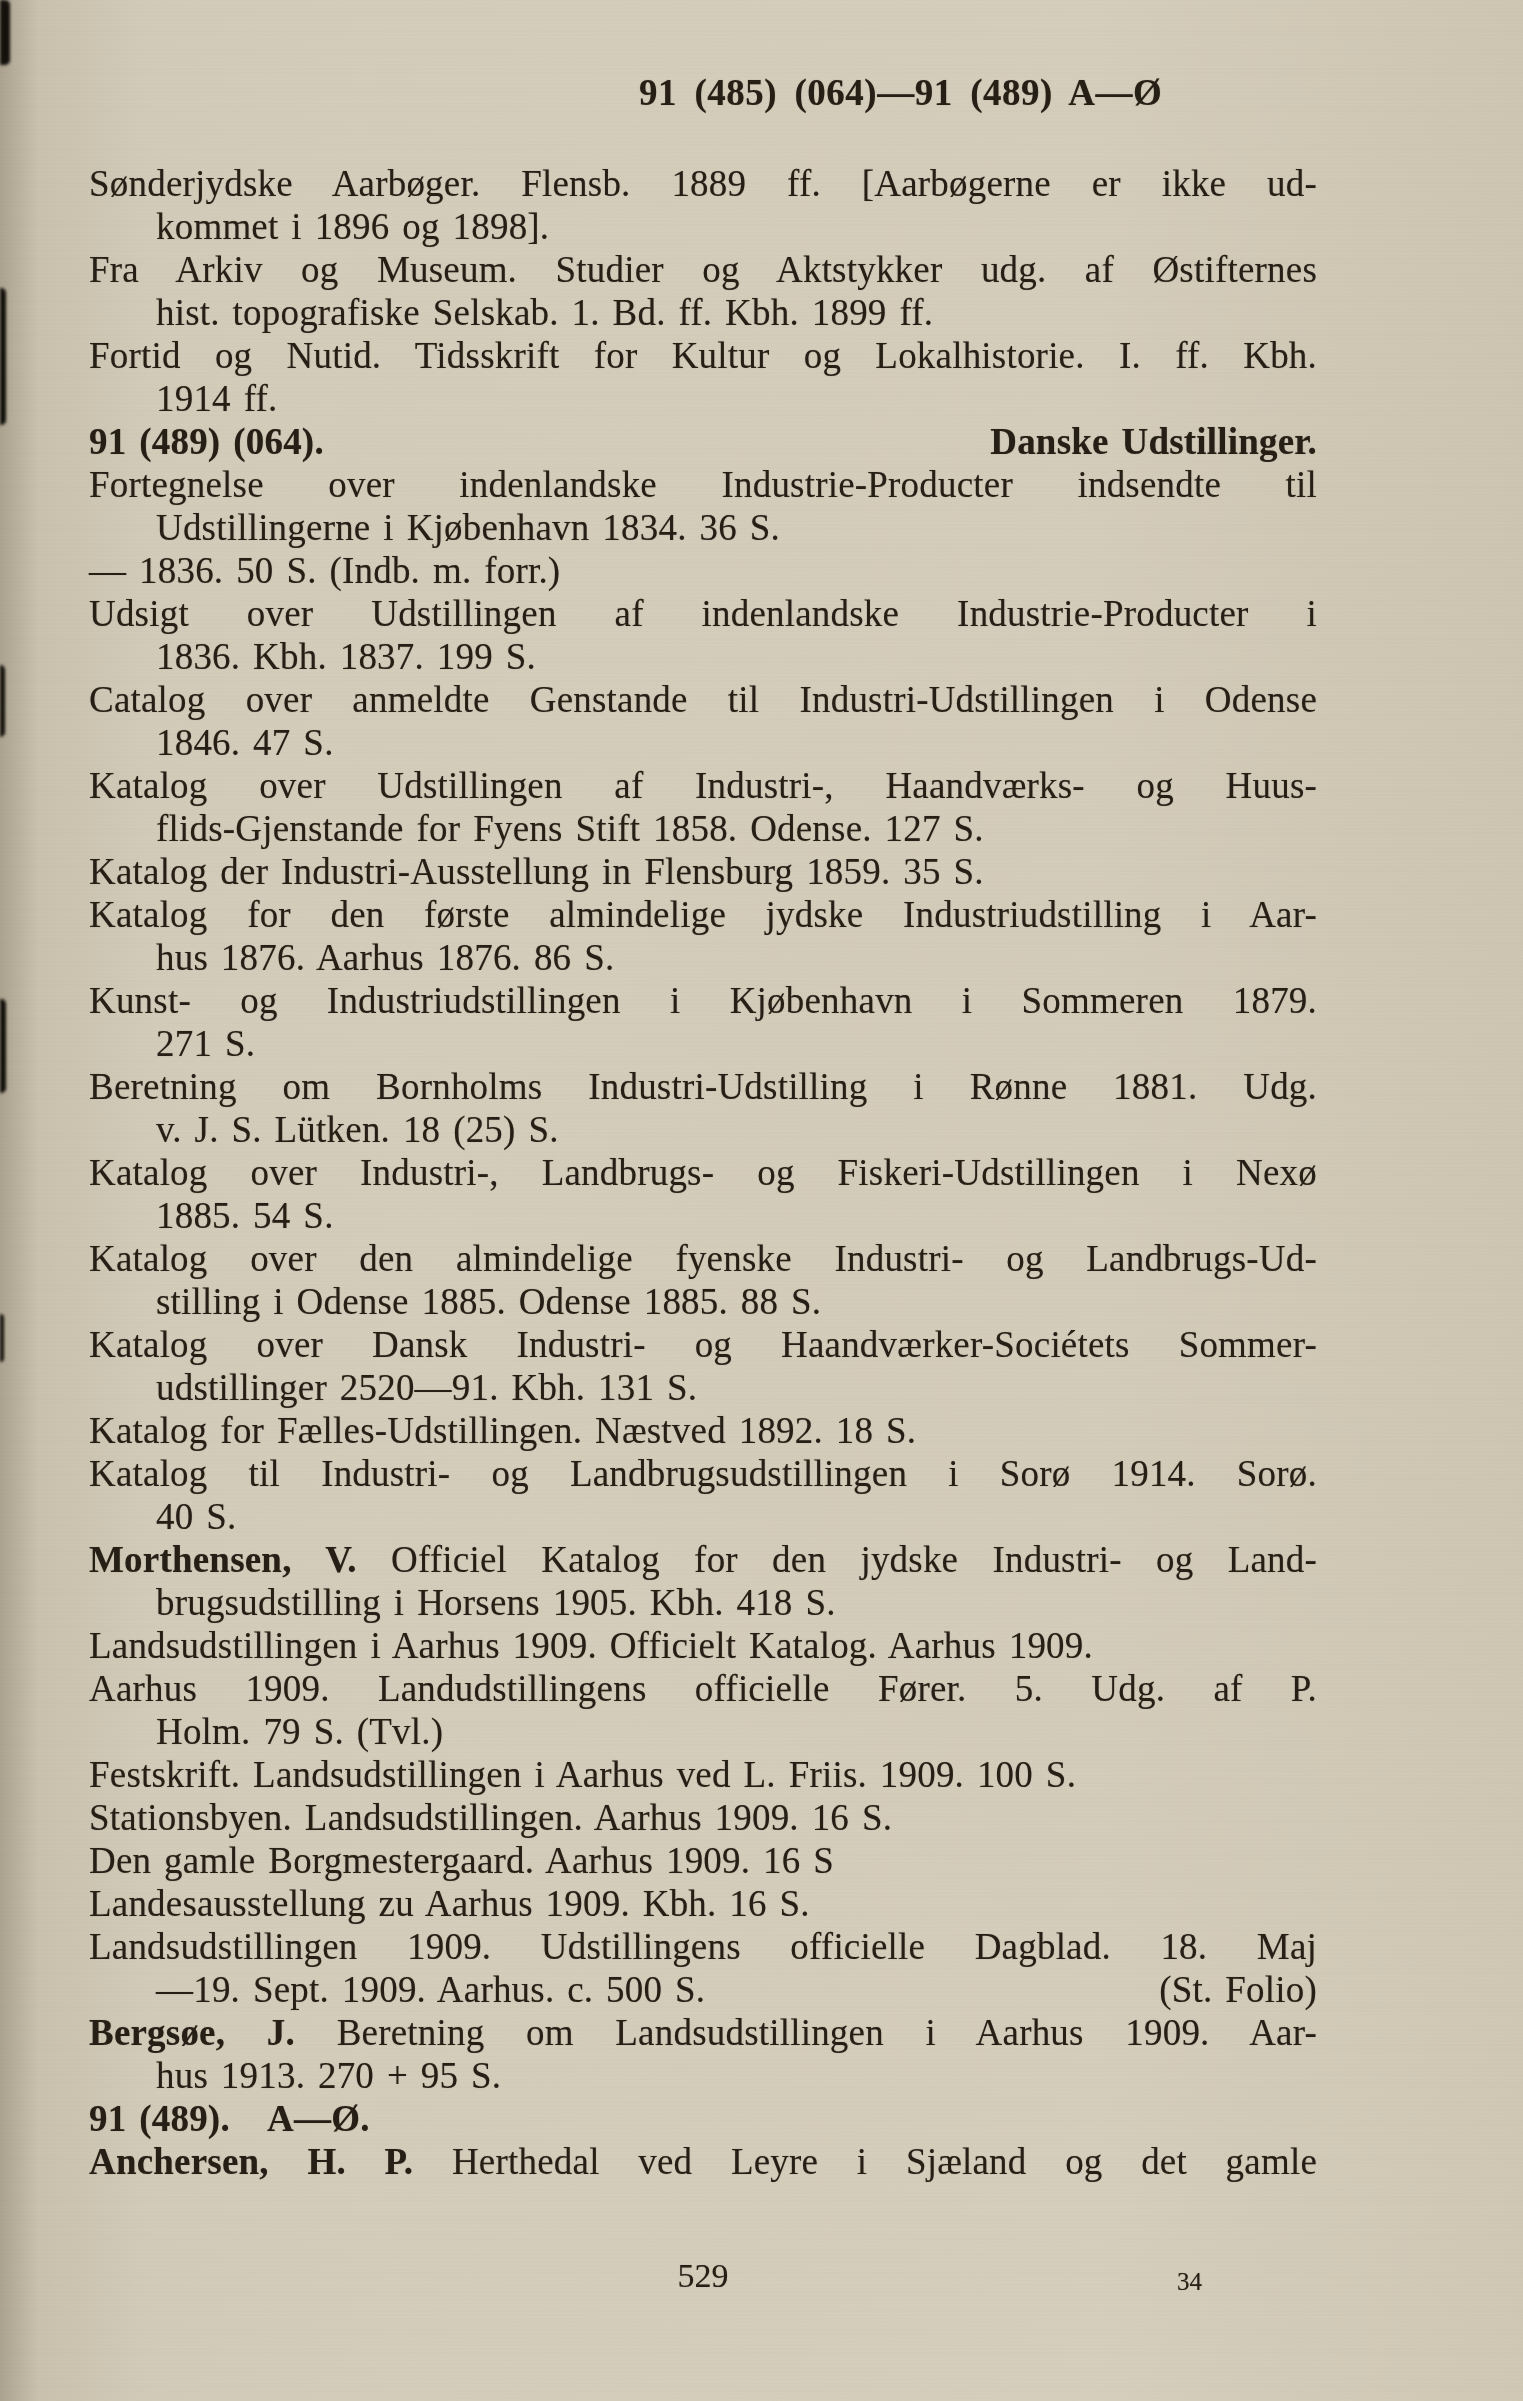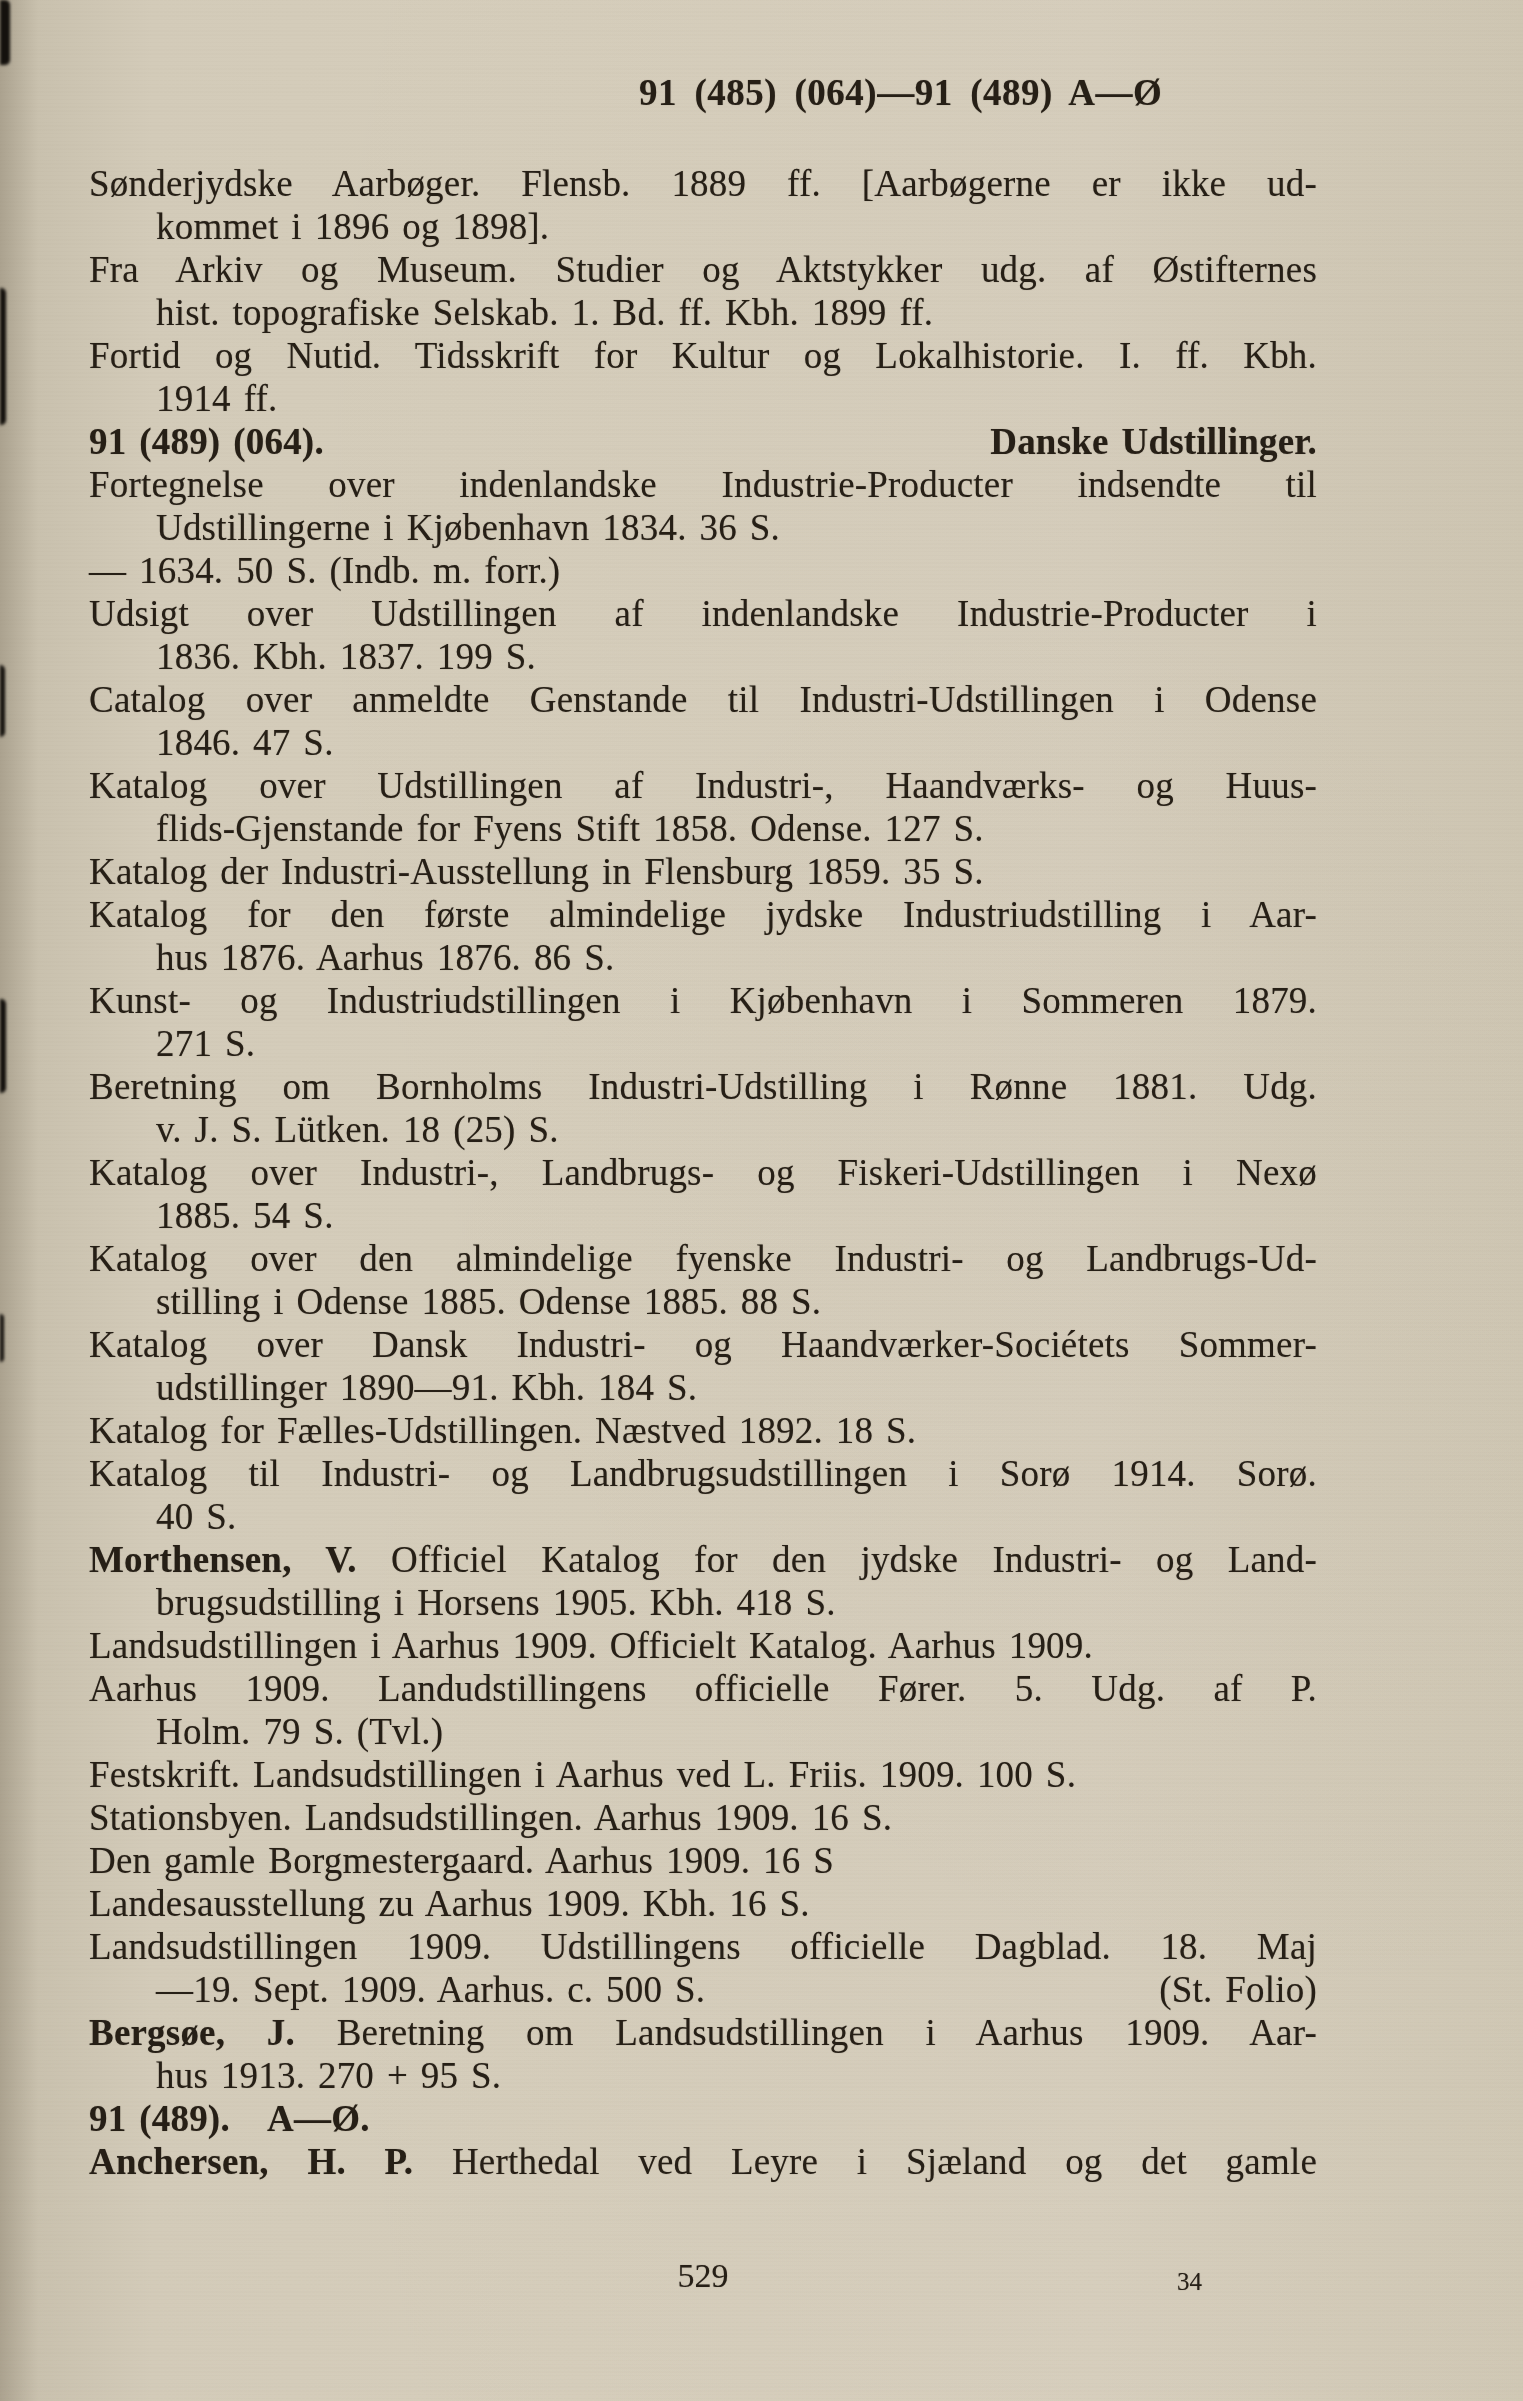--- a/index.html
+++ b/index.html
@@ -77,40 +77,40 @@
   <div class="text-block">
       <div class="line just">Sønderjydske Aarbøger. Flensb. 1889 ff. [Aarbøgerne er ikke ud-</div>
       <div class="line indent">kommet i 1896 og 1898].</div>
       <div class="line just">Fra Arkiv og Museum. Studier og Aktstykker udg. af Østifternes</div>
       <div class="line indent">hist. topografiske Selskab. 1. Bd. ff. Kbh. 1899 ff.</div>
       <div class="line just">Fortid og Nutid. Tidsskrift for Kultur og Lokalhistorie. I. ff. Kbh.</div>
       <div class="line indent">1914 ff.</div>
       <div class="line heading-line"><span class="bold">91 (489) (064).</span><span class="bold heading-right">Danske Udstillinger.</span></div>
       <div class="line just">Fortegnelse over indenlandske Industrie-Producter indsendte til</div>
       <div class="line indent">Udstillingerne i Kjøbenhavn 1834. 36 S.</div>
-      <div class="line">— 1634. 50 S. (Indb. m. forr.)</div>
+      <div class="line">— 1836. 50 S. (Indb. m. forr.)</div>
       <div class="line just">Udsigt over Udstillingen af indenlandske Industrie-Producter i</div>
       <div class="line indent">1836. Kbh. 1837. 199 S.</div>
       <div class="line just">Catalog over anmeldte Genstande til Industri-Udstillingen i Odense</div>
       <div class="line indent">1846. 47 S.</div>
       <div class="line just">Katalog over Udstillingen af Industri-, Haandværks- og Huus-</div>
       <div class="line indent">flids-Gjenstande for Fyens Stift 1858. Odense. 127 S.</div>
       <div class="line">Katalog der Industri-Ausstellung in Flensburg 1859. 35 S.</div>
       <div class="line just">Katalog for den første almindelige jydske Industriudstilling i Aar-</div>
       <div class="line indent">hus 1876. Aarhus 1876. 86 S.</div>
       <div class="line just">Kunst- og Industriudstillingen i Kjøbenhavn i Sommeren 1879.</div>
       <div class="line indent">271 S.</div>
       <div class="line just">Beretning om Bornholms Industri-Udstilling i Rønne 1881. Udg.</div>
       <div class="line indent">v. J. S. Lütken. 18 (25) S.</div>
       <div class="line just">Katalog over Industri-, Landbrugs- og Fiskeri-Udstillingen i Nexø</div>
       <div class="line indent">1885. 54 S.</div>
       <div class="line just">Katalog over den almindelige fyenske Industri- og Landbrugs-Ud-</div>
       <div class="line indent">stilling i Odense 1885. Odense 1885. 88 S.</div>
       <div class="line just">Katalog over Dansk Industri- og Haandværker-Sociétets Sommer-</div>
-      <div class="line indent">udstillinger 1890—91. Kbh. 184 S.</div>
+      <div class="line indent">udstillinger 2520—91. Kbh. 131 S.</div>
       <div class="line">Katalog for Fælles-Udstillingen. Næstved 1892. 18 S.</div>
       <div class="line just">Katalog til Industri- og Landbrugsudstillingen i Sorø 1914. Sorø.</div>
       <div class="line indent">40 S.</div>
       <div class="line just"><span class="bold">Morthensen, V.</span> Officiel Katalog for den jydske Industri- og Land-</div>
       <div class="line indent">brugsudstilling i Horsens 1905. Kbh. 418 S.</div>
       <div class="line">Landsudstillingen i Aarhus 1909. Officielt Katalog. Aarhus 1909.</div>
       <div class="line just">Aarhus 1909. Landudstillingens officielle Fører. 5. Udg. af P.</div>
       <div class="line indent">Holm. 79 S. (Tvl.)</div>
       <div class="line">Festskrift. Landsudstillingen i Aarhus ved L. Friis. 1909. 100 S.</div>
       <div class="line">Stationsbyen. Landsudstillingen. Aarhus 1909. 16 S.</div>

